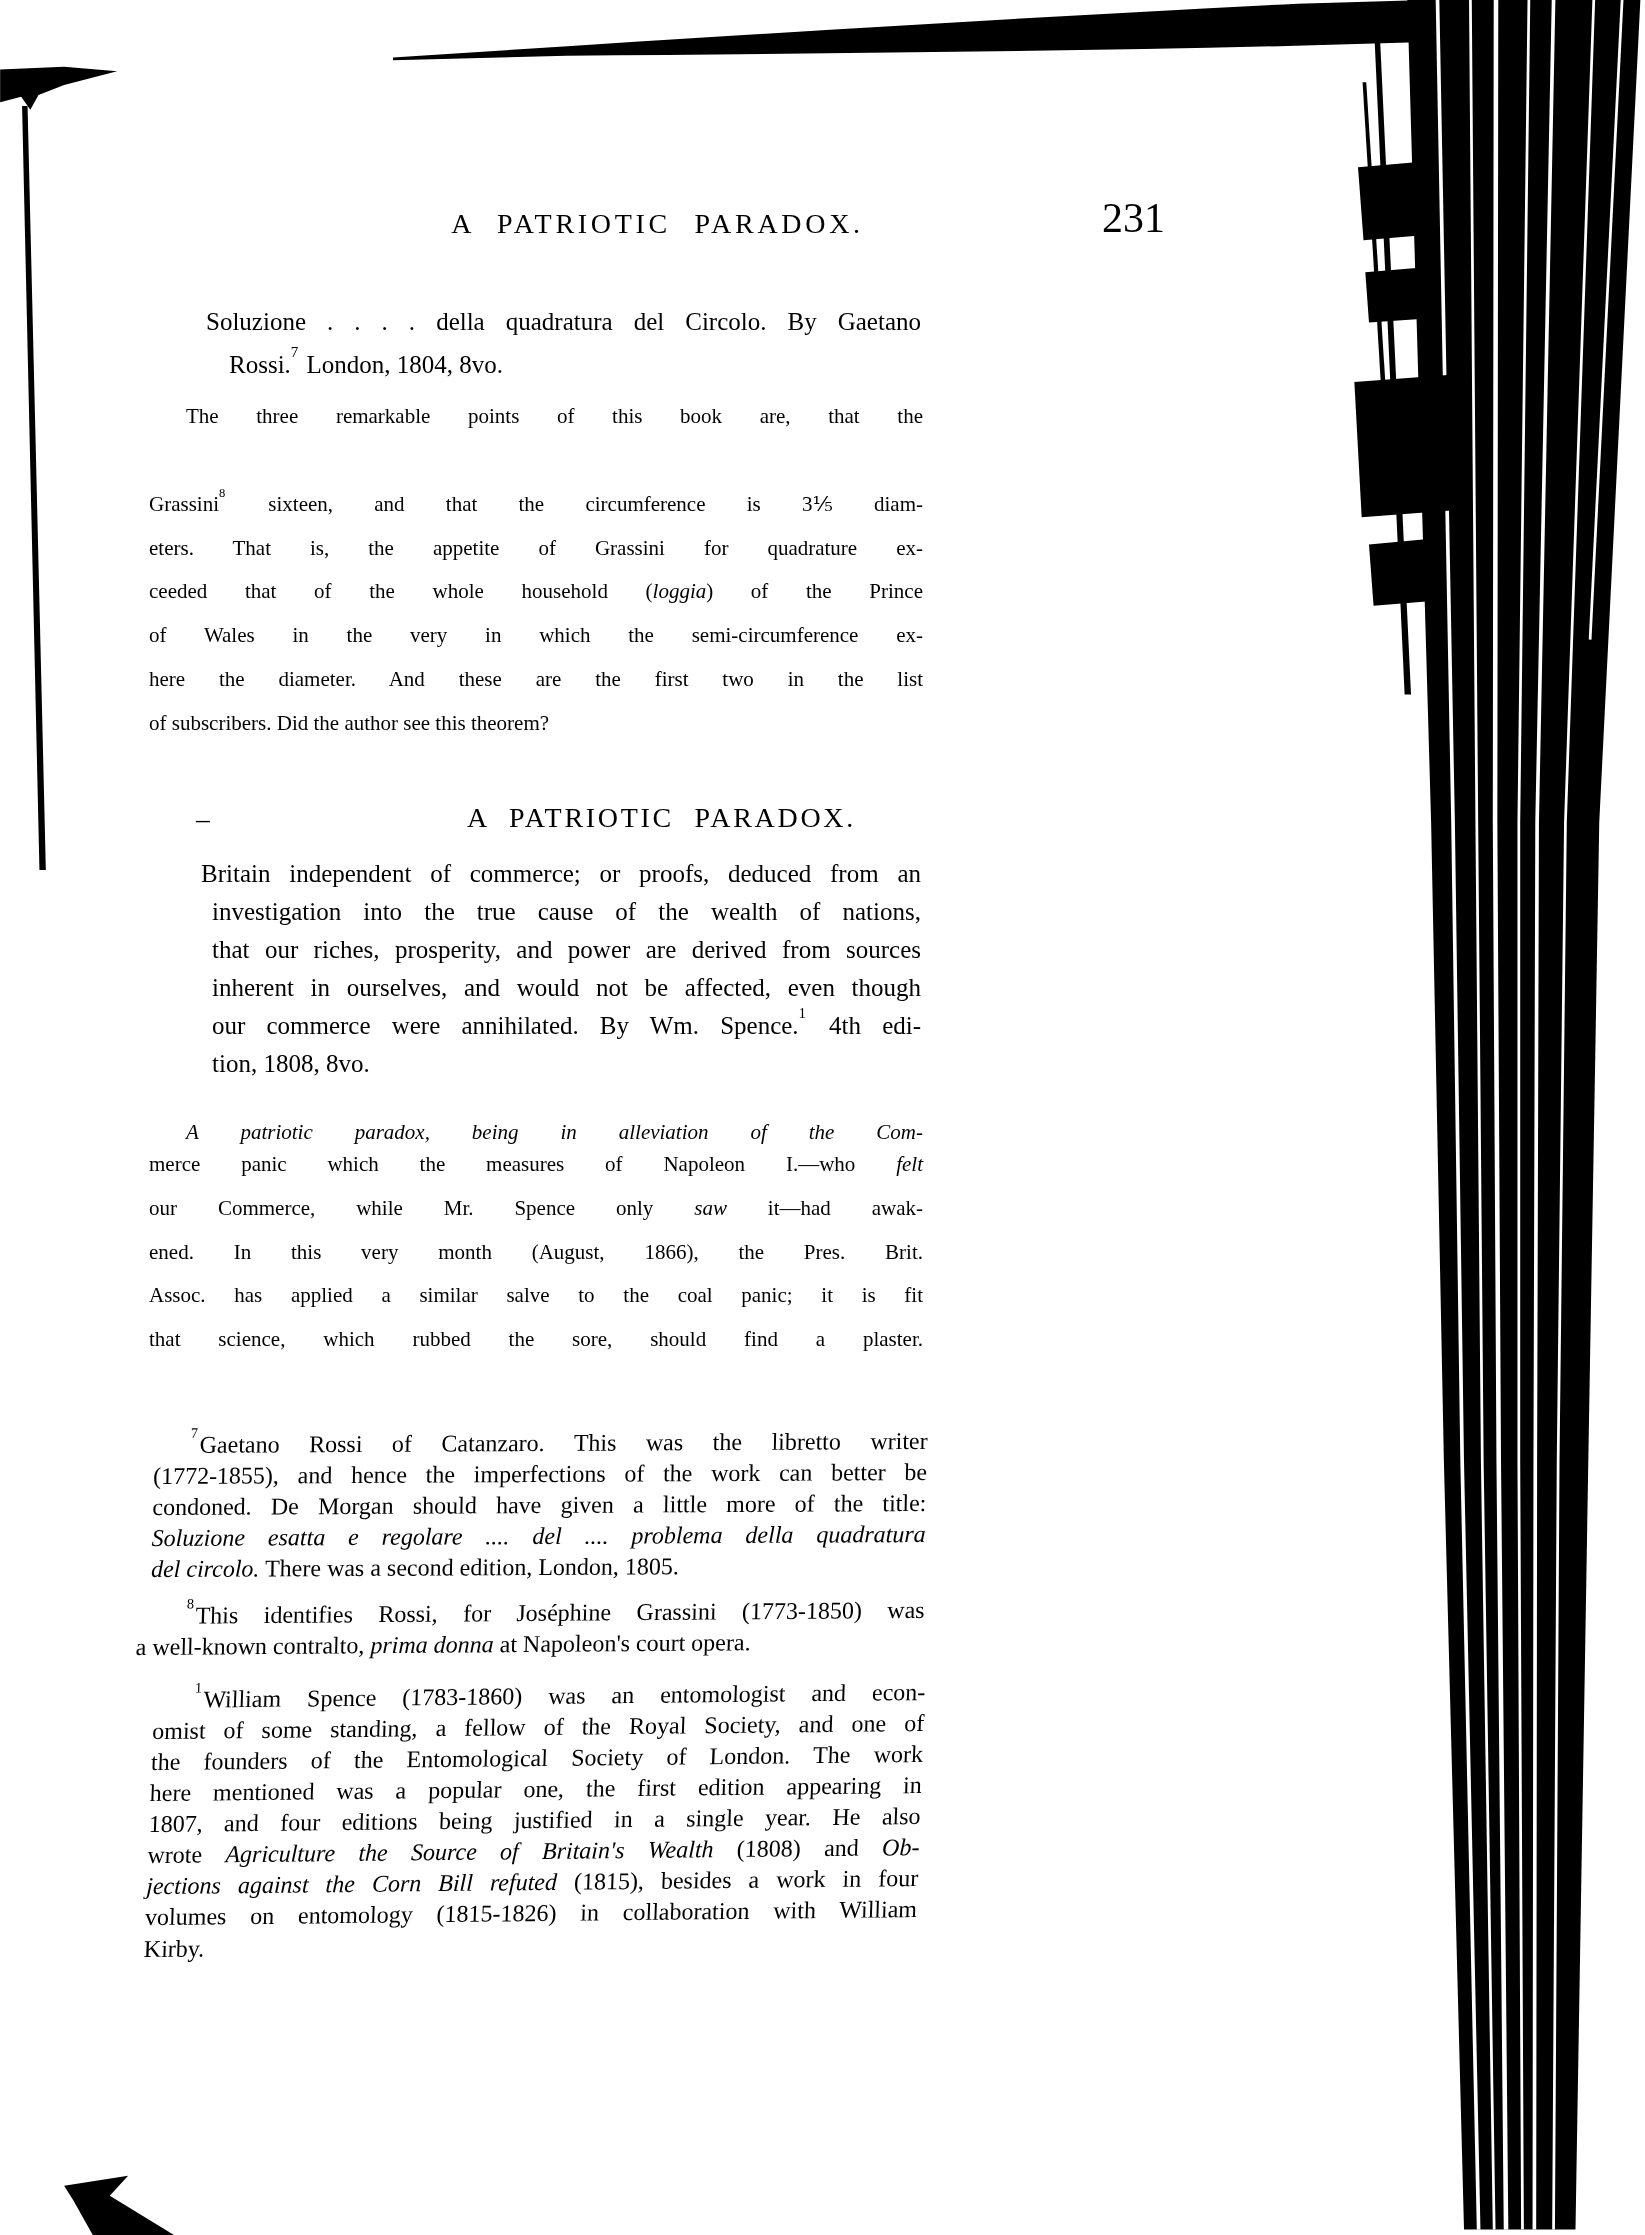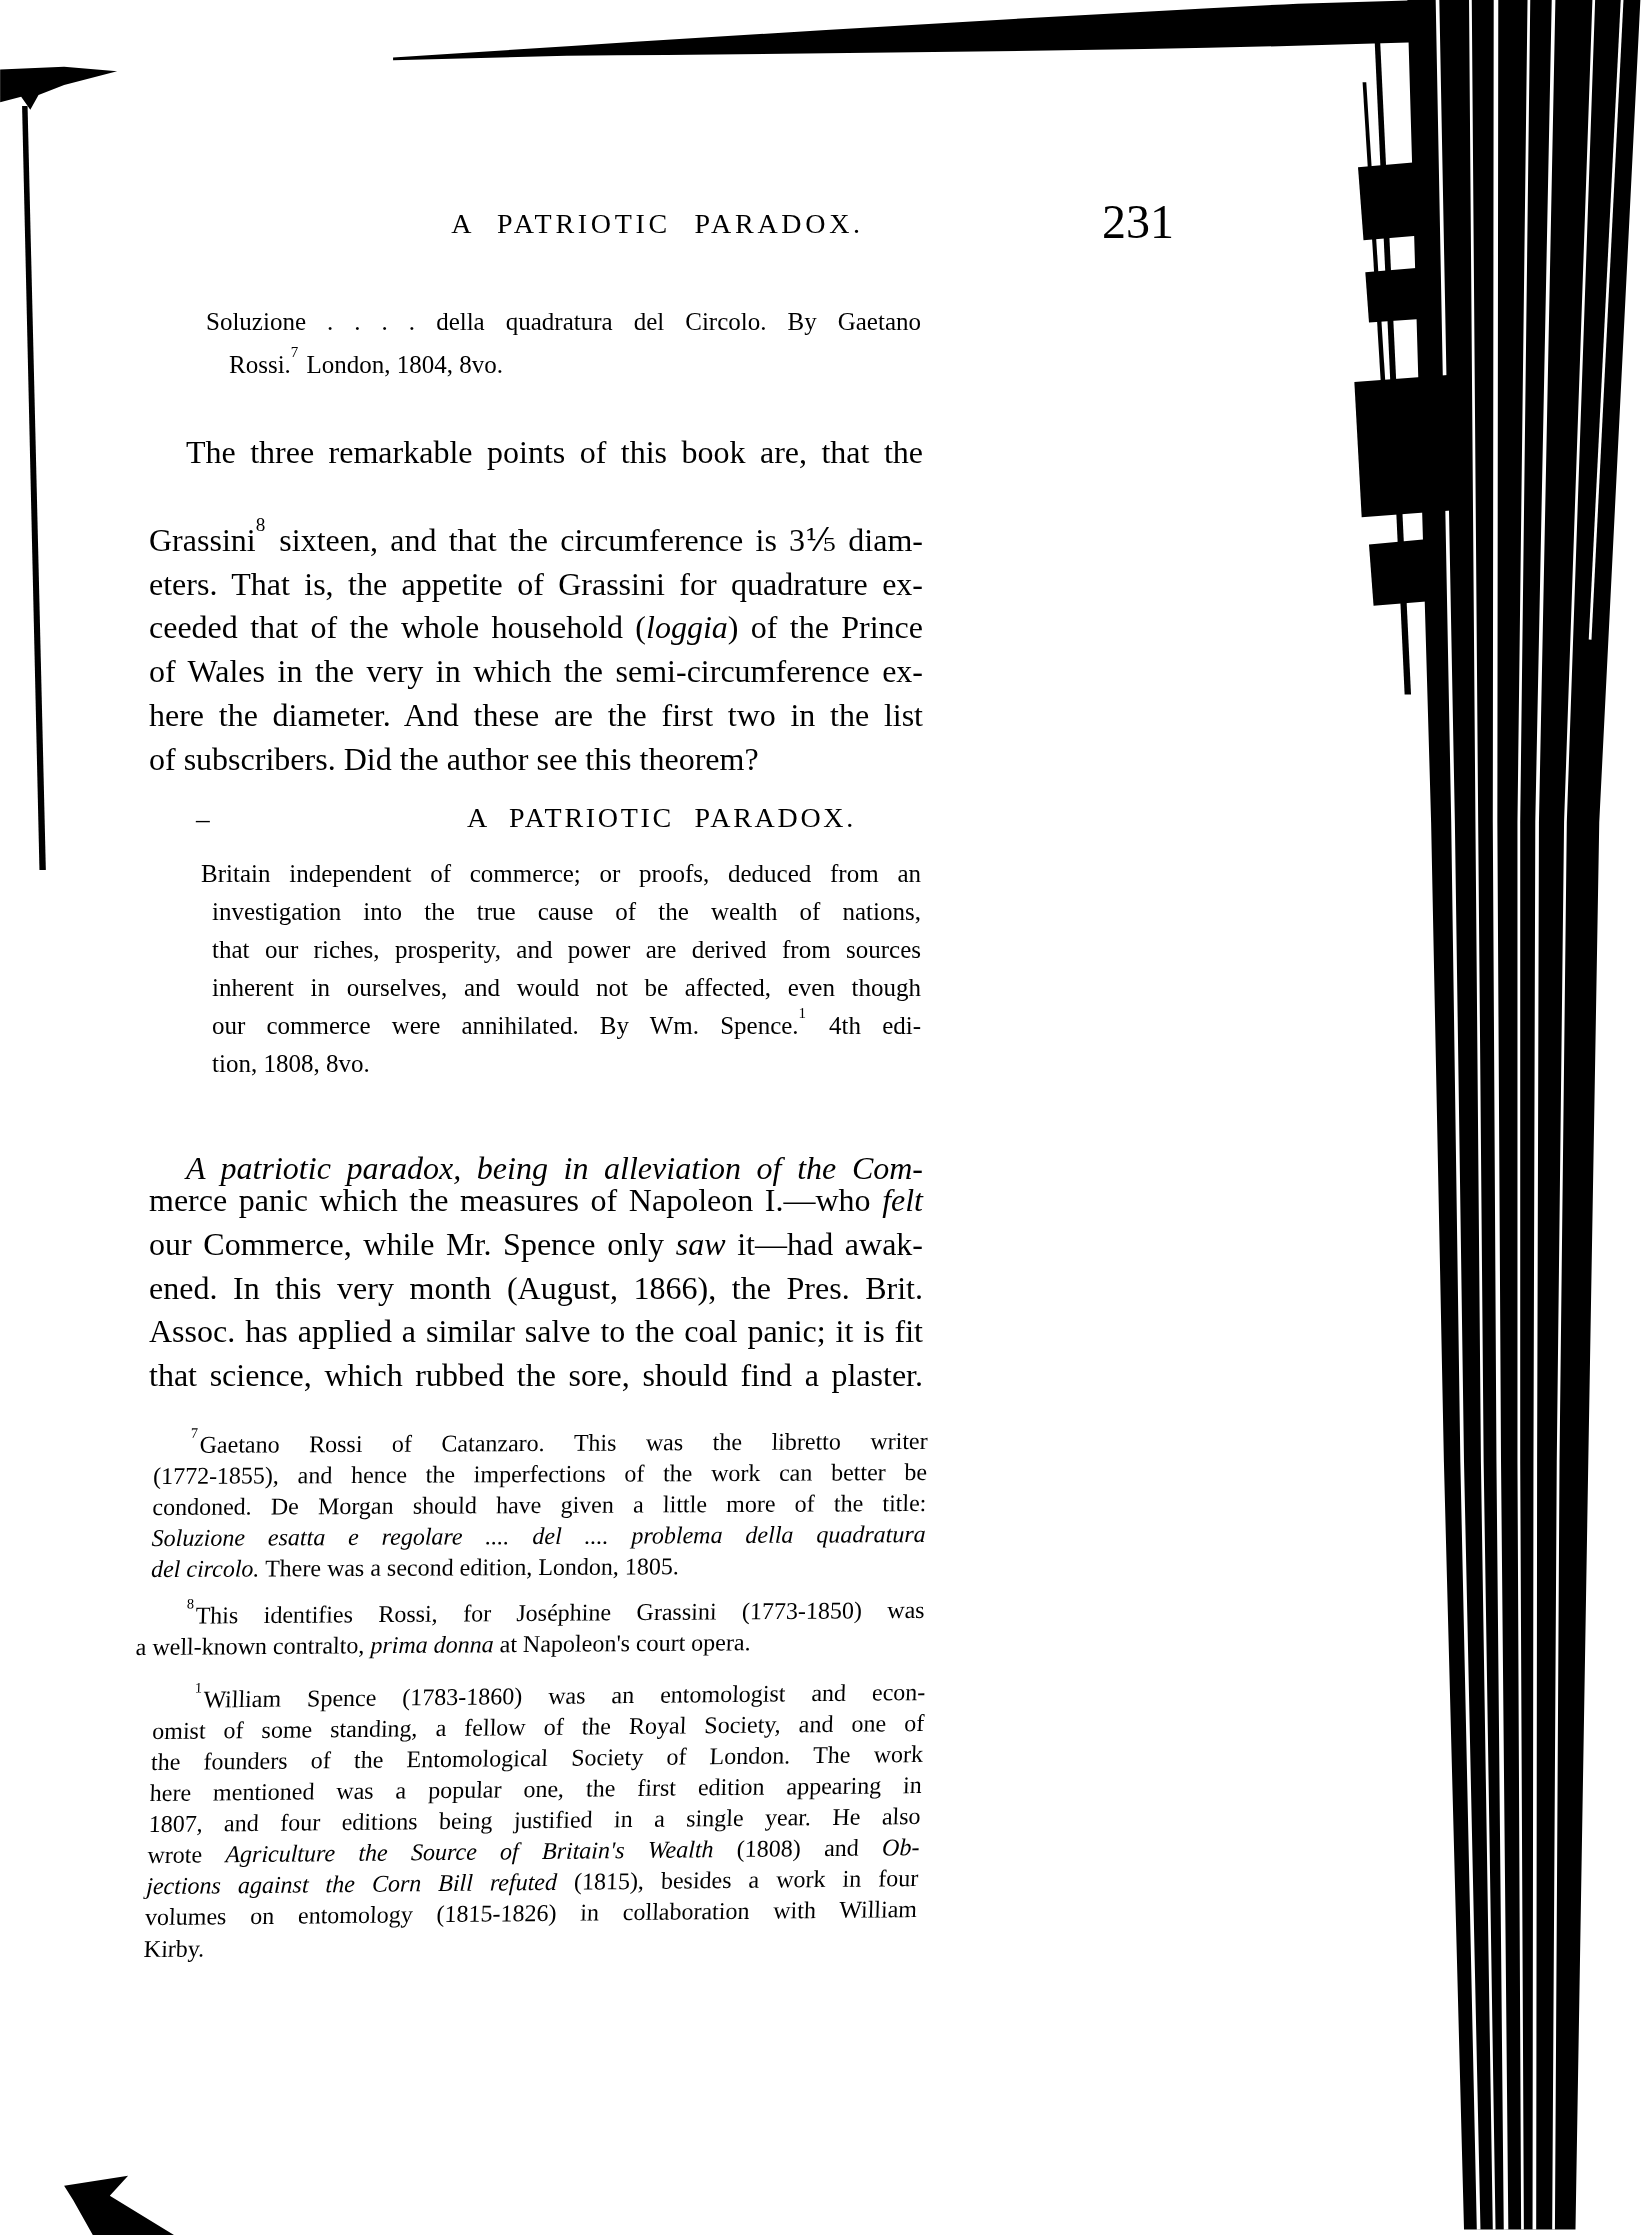--- a/index.html
+++ b/index.html
@@ -2,29 +2,29 @@
 <html style="font-size:14.6px"><head>
 <meta charset="utf-8">
 <style>
   html,body{margin:0;padding:0;background:#888;}
   .page{position:relative;width:1646px;height:2236px;background:#fff;overflow:hidden;
         font-family:"Liberation Serif","DejaVu Serif",serif;color:#000;}
   .artifacts{position:absolute;inset:0;pointer-events:none;}
   .block{position:absolute;}
   .line{position:absolute;right:0;text-align:justify;text-align-last:justify;}
   .line.end{text-align-last:left;}
-  .body-block{font-size:32px;line-height:33px;margin-top:36px;}
+  .body-block{font-size:21px;line-height:33px;}
   .entry-block{font-size:25px;line-height:30px;}
   .quote-block{font-size:25px;line-height:30px;}
   .fn-block{font-size:24px;line-height:28px;}
   sup{font-size:60%;line-height:0;position:relative;top:-0.45em;margin-right:1.8px;}
   i{font-style:italic;}
   .running-head{position:absolute;left:365px;width:585px;top:208px;font-size:28px;
                 letter-spacing:3.7px;word-spacing:12.8px;text-align:center;}
-  .page-number{position:absolute;left:1102px;top:194px;font-size:48px;}
+  .page-number{position:absolute;left:1102px;top:194px;font-size:42px;}
   .section-heading{position:absolute;left:367px;width:589px;top:802px;font-size:28px;
                 letter-spacing:2.7px;word-spacing:11px;text-align:center;}
   .stray{position:absolute;left:196px;top:804px;font-size:27.4px;}
   .fn7{transform:rotate(-0.3deg) skewX(-1.5deg);transform-origin:left top;}
   .fn8{transform:rotate(-0.45deg) skewX(-2deg);transform-origin:left top;}
   .fn1{transform:rotate(-0.6deg) skewX(-2.8deg);transform-origin:left top;}
 </style>
 </head>
 <body>
 

